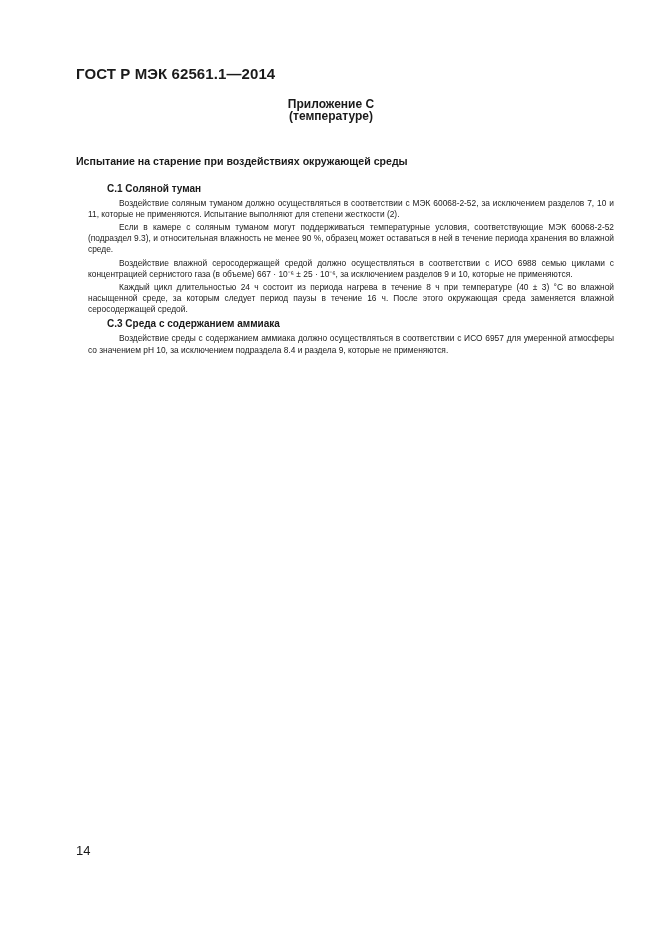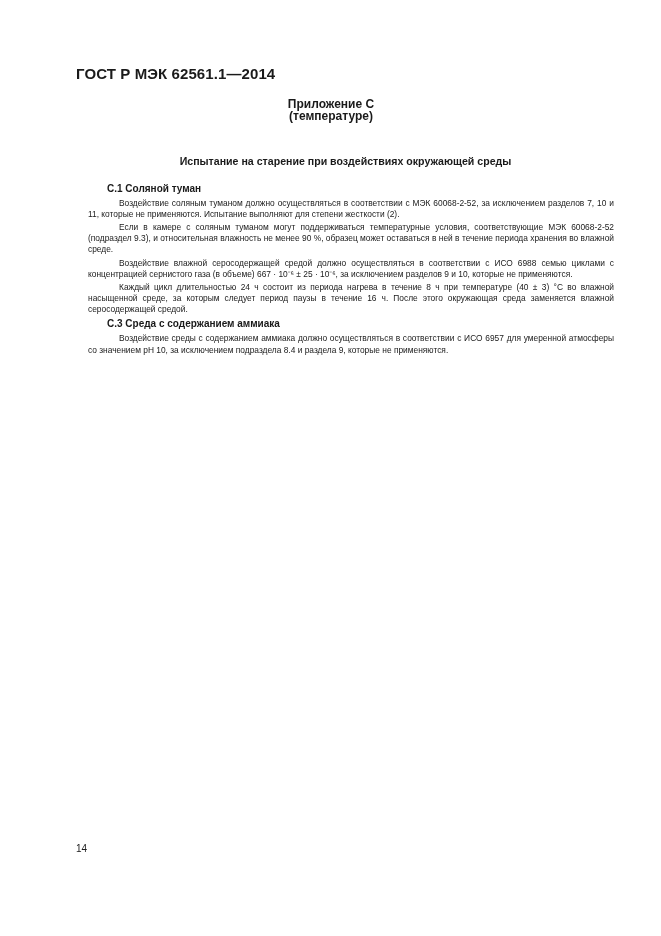--- a/index.html
+++ b/index.html
@@ -12,33 +12,33 @@
       font-size: 15px; font-weight: bold; letter-spacing: 0.1px;
     }
     .annex {
       position: absolute; left: 0; width: 100%; top: 98px;
       text-align: center; font-size: 12px; font-weight: bold; line-height: 12px;
       padding-left: 256px; box-sizing: border-box; padding-right: 0;
     }
     .annex div { width: 150px; margin-left: 0; text-align: center; }
     .title {
       position: absolute; left: 76px; right: 46px; top: 155px;
-      text-align: center; font-size: 10.6px; font-weight: bold;
+      font-size: 10.6px; font-weight: bold;
     }
     .body {
       position: absolute; left: 76px; width: 538px; top: 183px;
       font-size: 8.4px; line-height: 11.2px;
     }
     .sec-h {
       font-weight: bold; text-indent: 31px; margin: 0 0 4px 0; font-size: 10px;
     }
     .para { text-indent: 31px; text-align: justify; margin: 0 0 1px 12px; }
     .sec { margin-bottom: 3px; }
     .page-num {
-      position: absolute; left: 76px; top: 843px; font-size: 10px;
+      position: absolute; left: 76px; top: 843px; font-size: 13px;
     }
   </style>
 </head>
 <body>
 
 <div class="doc-id">ГОСТ Р МЭК 62561.1—2014</div>
 
 <div class="annex">
   <div>Приложение С</div>
   <div>(температуре)</div>

